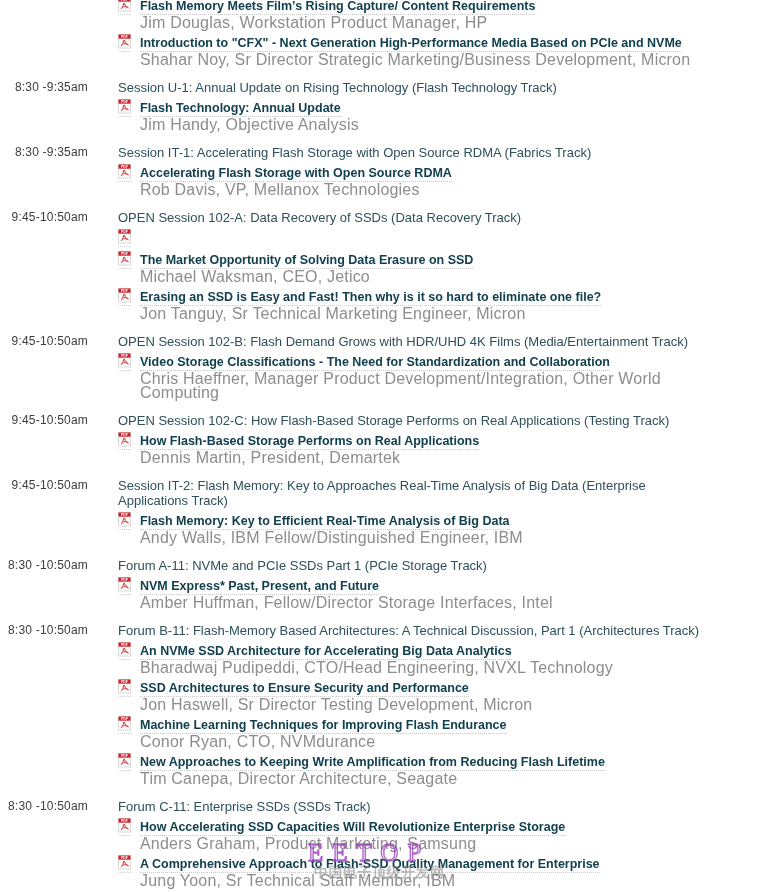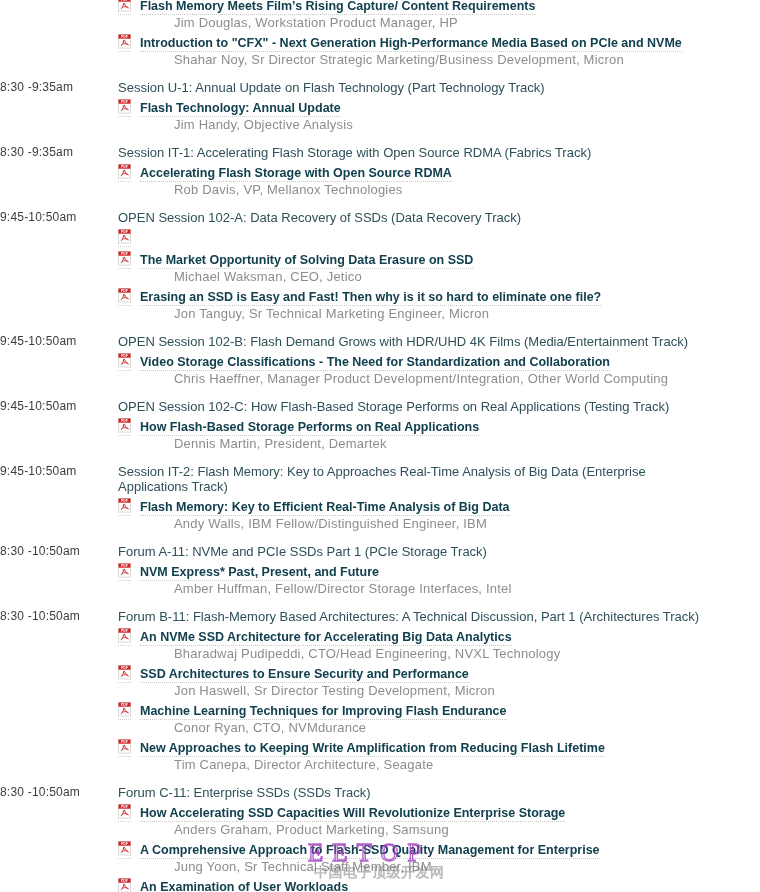--- a/index.html
+++ b/index.html
@@ -6,21 +6,21 @@
   body{
     width:760px;height:892px;overflow:hidden;position:relative;
     font-family:"Liberation Sans","DejaVu Sans",sans-serif;
     -webkit-font-smoothing:antialiased;
   }
   .page{position:relative;width:716px;height:892px;overflow:hidden;}
   #blocks{margin-top:-4px;}
   .block{margin-bottom:10px;}
   .row{display:flex;align-items:flex-start;}
   .time{
-    width:88px;flex:0 0 88px;
+    width:88px;flex:0 0 88px;text-align:right;
     font-size:12px;line-height:15px;color:#3c3c3c;
     letter-spacing:0.2px;white-space:nowrap;
   }
   .content{flex:1;margin-left:30px;min-width:0;padding-right:14px;}
   .session-heading{
     font-size:13px;line-height:15px;margin-bottom:3px;
     color:#2e5058;
   }
   .item{display:flex;align-items:flex-start;margin-bottom:3px;}
   .pdf-icon-wrap{
@@ -29,23 +29,22 @@
   }
   .pdf-icon-wrap svg{display:block;}
   .item-text{min-width:0;}
   .item-title{
     display:inline;font-size:12.5px;line-height:14px;font-weight:bold;
     color:#12404f;text-decoration:none;
     border-bottom:1px dotted #c9c9c9;padding-bottom:1px;
     cursor:pointer;
   }
   .speaker{
-    font-size:13px;line-height:14px;color:#8d8d8d;margin-top:2px;
+    font-size:16px;line-height:14px;color:#8d8d8d;margin-top:2px;
     letter-spacing:0.2px;
-    margin-left:34px;
   }
   
   .watermark{
     position:absolute;left:308px;top:836px;width:200px;
     pointer-events:none;z-index:5;text-align:left;
   }
   .wm-main{
     font-family:"Liberation Serif","DejaVu Serif",serif;
     font-size:25px;line-height:34px;letter-spacing:9px;
     color:rgba(205,120,225,0.18);
@@ -91,21 +90,21 @@
               </span>
               <div class="item-text"><a class="item-title">Introduction to "CFX" - Next Generation High-Performance Media Based on PCIe and NVMe</a><div class="speaker">Shahar Noy, Sr Director Strategic Marketing/Business Development, Micron</div></div>
             </div>
           </div>
         </div>
       </div>
       <div class="block">
         <div class="row">
           <span class="time">8:30 -9:35am</span>
           <div class="content">
-            <div class="session-heading">Session U-1: Annual Update on Flash Technology (Part Technology Track)</div>
+            <div class="session-heading">Session U-1: Annual Update on Rising Technology (Flash Technology Track)</div>
             <div class="item">
               <span class="pdf-icon-wrap">
                 <svg width="13" height="15" viewBox="0 0 13 15" xmlns="http://www.w3.org/2000/svg">
                   <rect x="0.5" y="0.5" width="12" height="13.5" fill="#ffffff" stroke="#d9d9d9" stroke-width="1"></rect>
                   <rect x="0.5" y="0.5" width="12" height="4.2" fill="#cc2229"></rect>
                   <text x="6.5" y="3.9" font-size="3.4" font-family="Liberation Sans, sans-serif" font-weight="bold" fill="#ffffff" text-anchor="middle">PDF</text>
                   <path d="M3.2 11.6 C4.8 10.6 5.4 8.6 5.4 7.0 C5.4 5.9 6.9 5.9 6.9 7.0 C6.9 9.0 8.7 10.8 10.3 10.9" fill="none" stroke="#cc2229" stroke-width="1" stroke-linecap="round"></path>
                   <path d="M4.4 10.2 C6.2 9.6 8.4 9.4 9.6 9.9" fill="none" stroke="#cc2229" stroke-width="0.8"></path>
                 </svg>
               </span>

